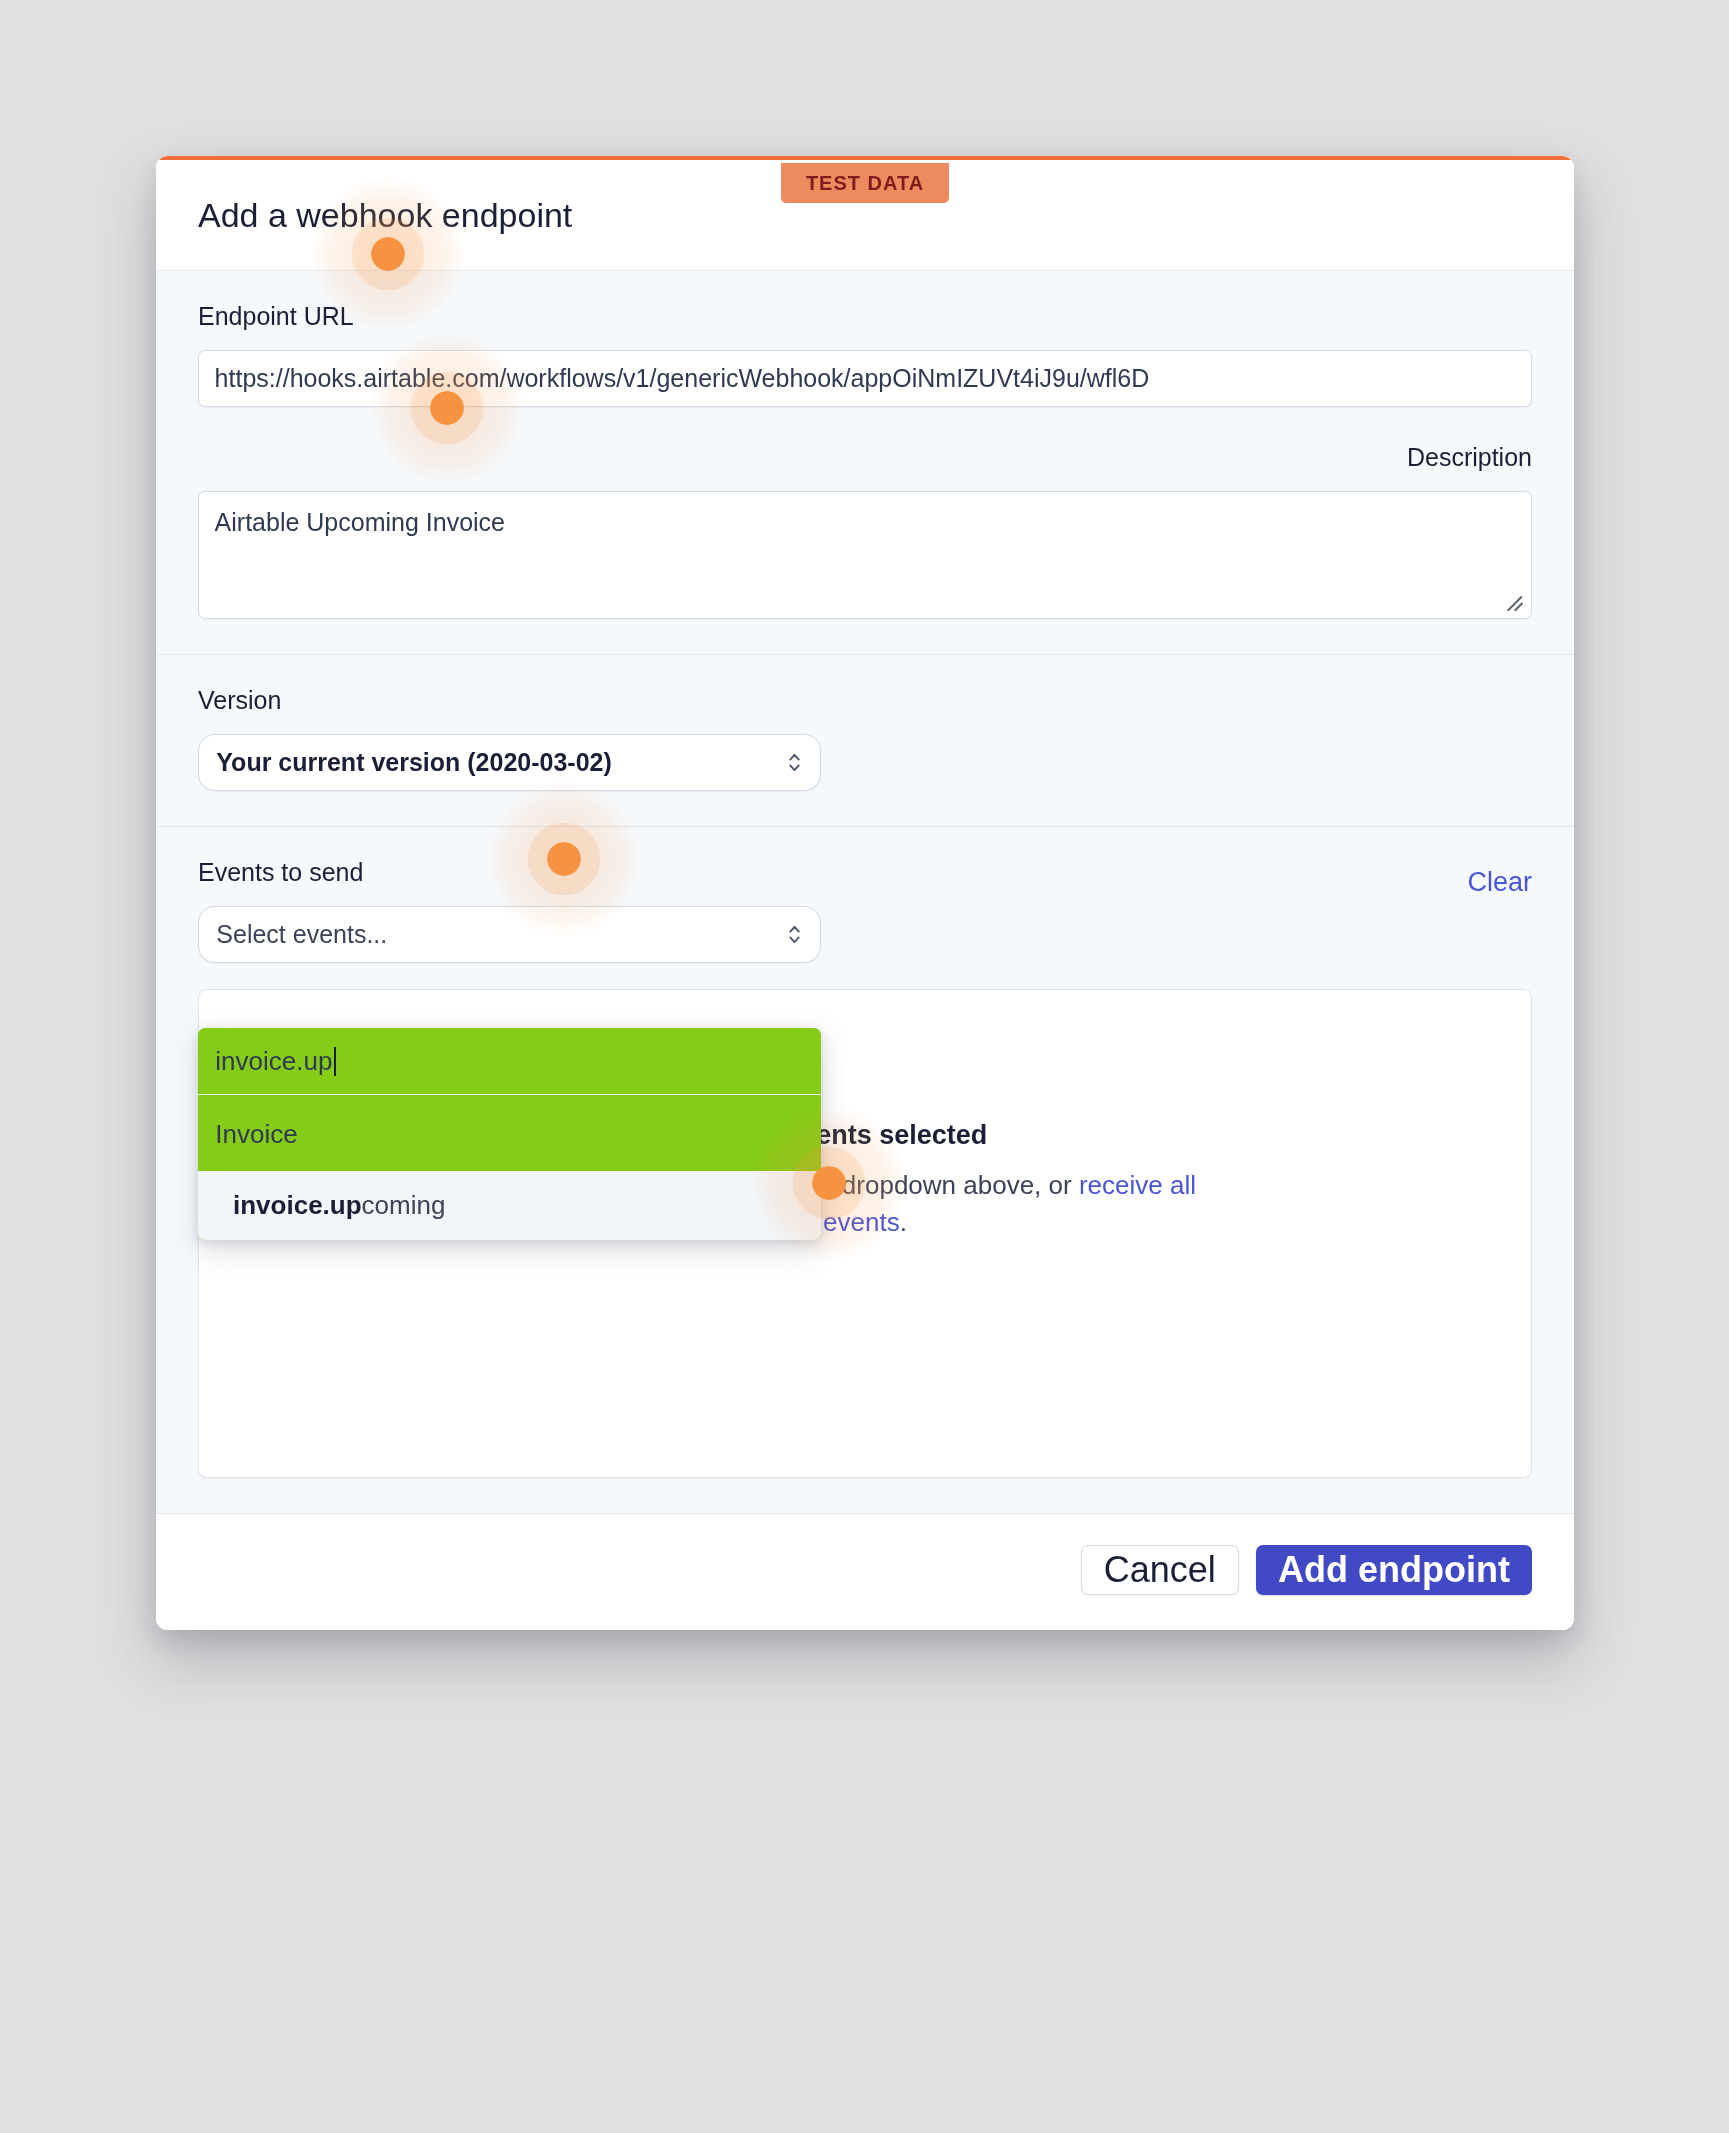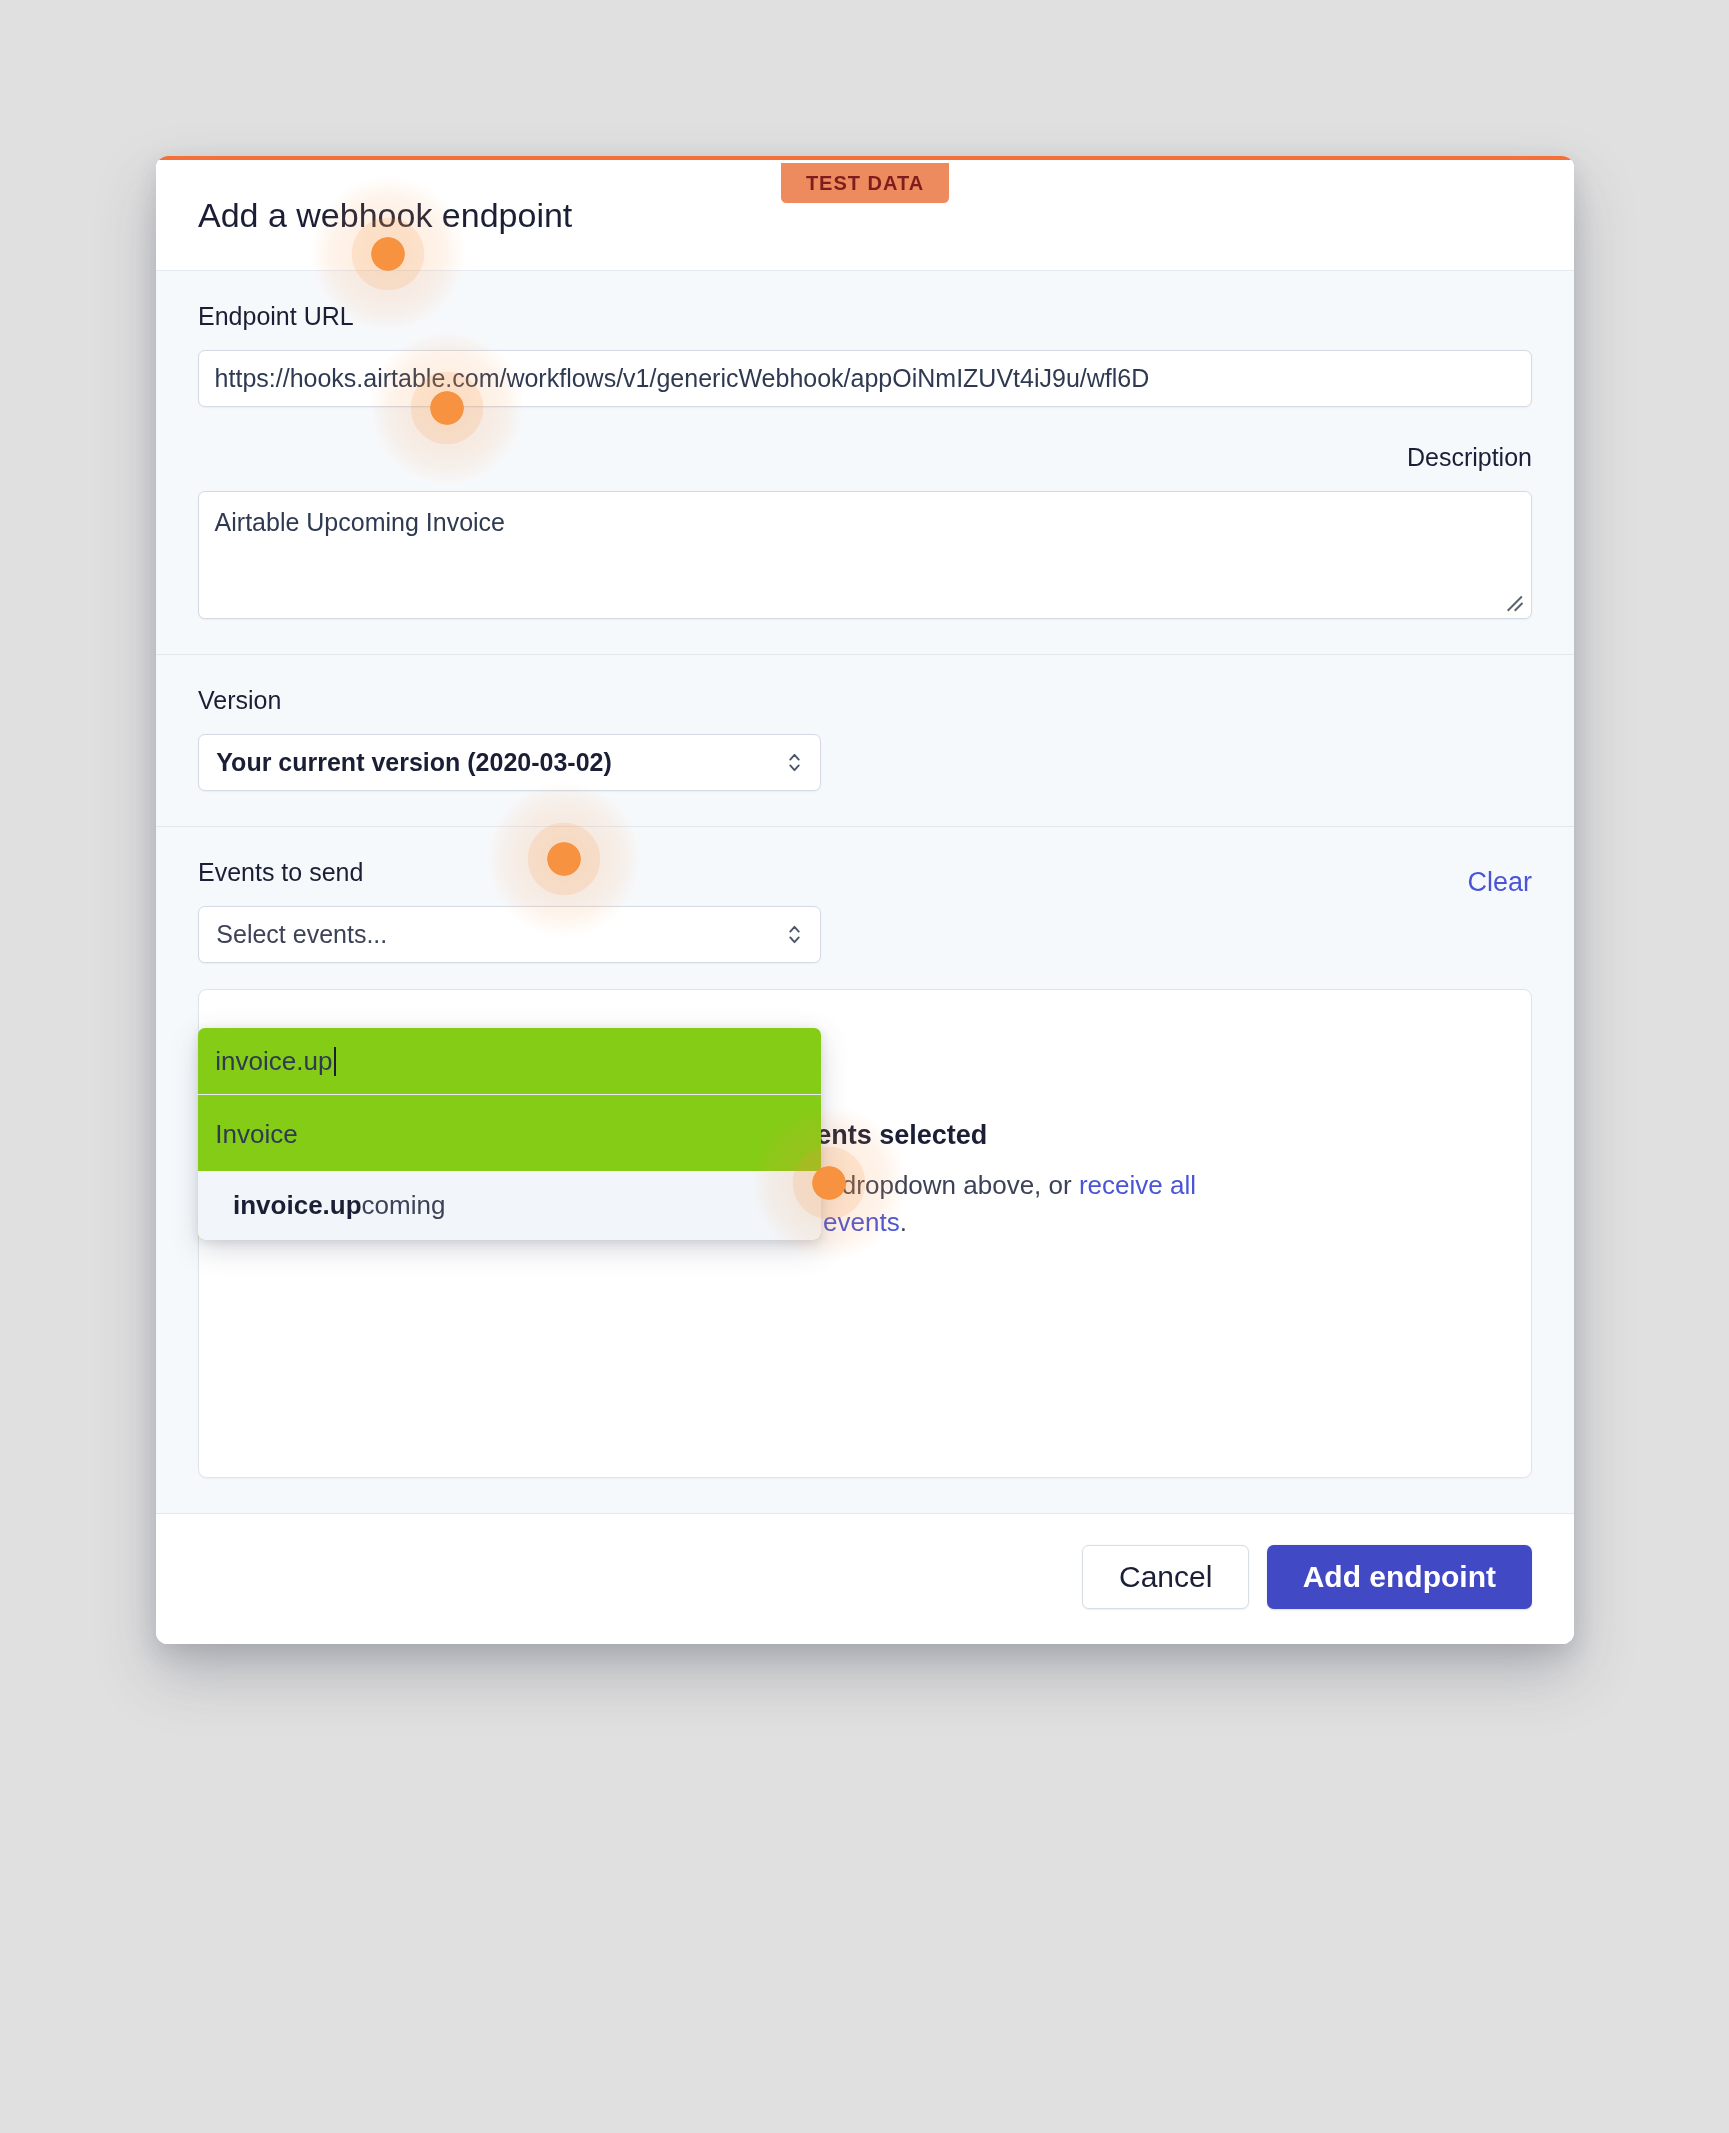--- a/index.html
+++ b/index.html
@@ -123,21 +123,21 @@
     transform-origin:0 0;
   }
   .resize-grip span.a { left:-0.9px; top:14px; width:20px; }
   .resize-grip span.b { left:6px; top:14px; width:11.2px; }
 
   
   .select-box {
     width:623px;
     height:57px;
     border:0.9px solid #d5dbe4;
-    border-radius:7px;
+    border-radius:17px;
     background:#ffffff;
     box-shadow:0 0.9px 1.7px rgba(16,24,40,.05);
     display:flex;
     align-items:center;
     justify-content:space-between;
     padding:0 15.6px 0 17.3px;
     font-size:25px;
     color:#1a1f36;
     font-weight:bold;
   }
@@ -239,24 +239,24 @@
   .modal-footer {
     background:#ffffff;
     padding:31px 42px 35px 42px;
     display:flex;
     justify-content:flex-end;
     align-items:center;
     gap:17.3px;
   }
   .btn {
     font-family:"Liberation Sans", sans-serif;
-    font-size:30px;
+    font-size:36px;
     border-radius:7px;
-    height:64px;
-    padding:0 36px;
+    height:50px;
+    padding:0 22px;
     display:flex;
     align-items:center;
     justify-content:center;
     cursor:pointer;
     border:none;
   }
   .btn-secondary {
     background:#ffffff;
     color:#1a1f36;
     border:0.9px solid #d8dee7;

